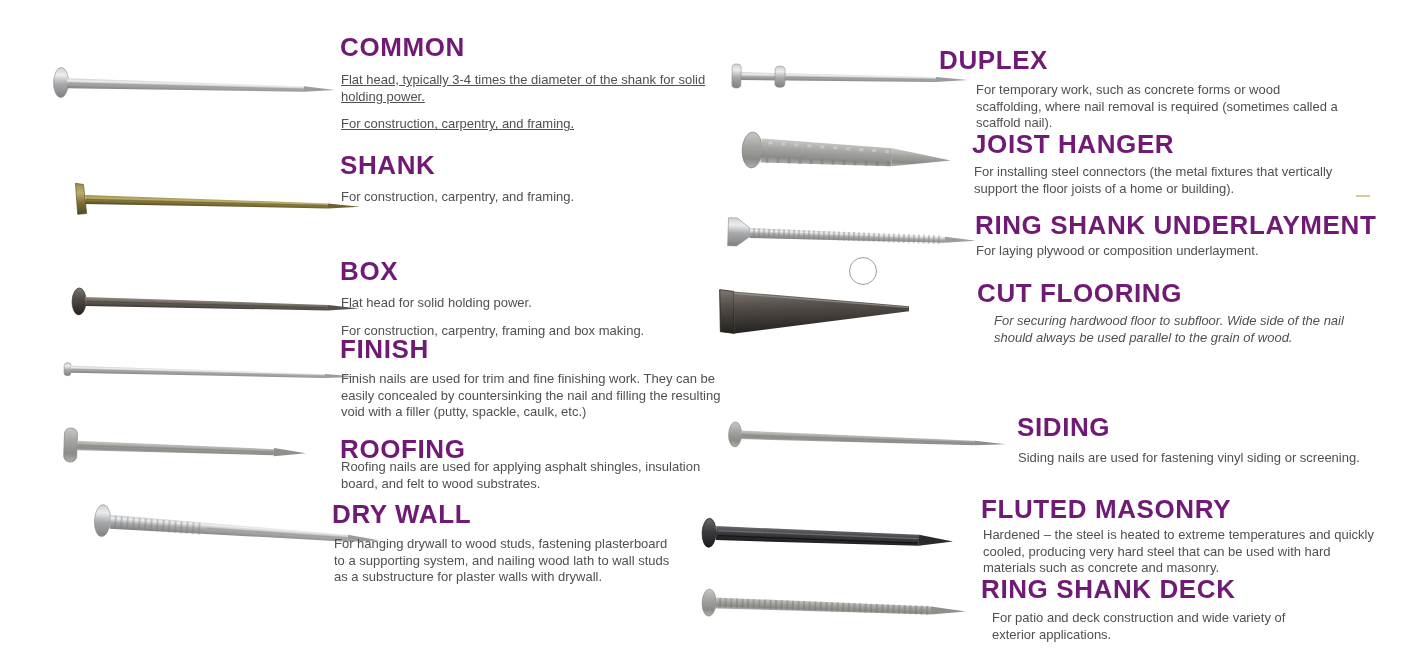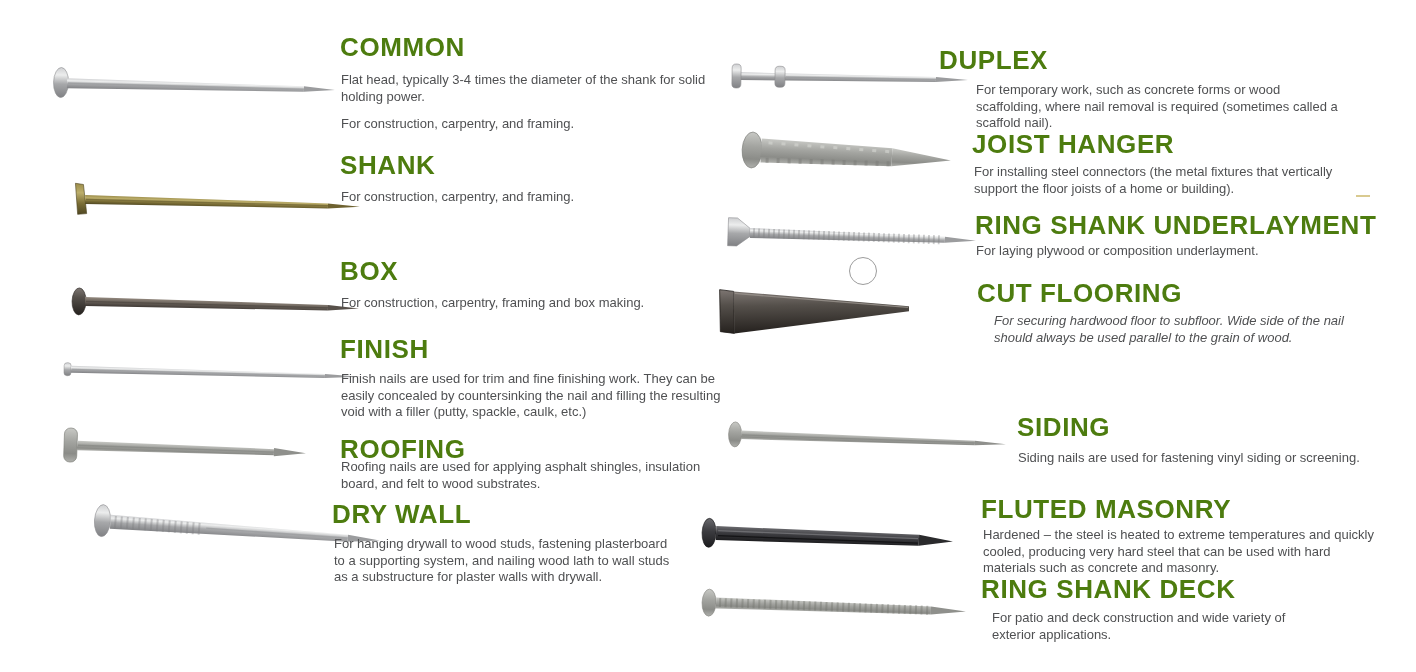--- a/index.html
+++ b/index.html
@@ -4,30 +4,30 @@
 <style>
   html,body{margin:0;padding:0;}
   body{
     width:1416px;height:672px;position:relative;overflow:hidden;
     background:#ffffff;
     font-family:"Liberation Sans",sans-serif;
   }
   .title{
     position:absolute;margin:0;
     font-size:26px;font-weight:700;letter-spacing:.6px;
-    color:#4d7c0f;white-space:nowrap;
+    color:#701a75;white-space:nowrap;
   }
   .desc{position:absolute;font-size:13px;color:#4f5052;line-height:1.28;}
   .desc p{margin:0 0 11px 0;}
   .nail{position:absolute;}
 
   
   #n-common{left:52px;top:65px;transform:rotate(1.5deg);}
   #t-common{left:340px;top:32px;}
-  #d-common{left:341px;top:72px;width:368px;}
+  #d-common{left:341px;top:72px;width:368px;text-decoration:underline;}
 
   #n-sinker{left:72px;top:184px;transform:rotate(1.5deg);}
   #t-sinker{left:340px;top:150px;}
   #d-sinker{left:341px;top:189px;width:360px;}
 
   #n-box{left:70px;top:287px;transform:rotate(1.5deg);}
   #t-box{left:340px;top:256px;}
   #d-box{left:341px;top:295px;width:360px;}
 
   #n-finish{left:62px;top:358px;transform:rotate(1.5deg);}
@@ -143,20 +143,21 @@
 </div>
 
 <svg id="n-box" class="nail" width="292" height="36" viewBox="0 0 292 36">
   <ellipse cx="9" cy="18" rx="7" ry="13.5" fill="url(#g-steel)" stroke="#2c2825" stroke-width="0.6"></ellipse>
   <polygon points="15,13.5 258,15 258,20.5 15,22.5" fill="url(#g-box)"></polygon>
   <polygon points="258,15 289,17.8 258,20.5" fill="#57504a"></polygon>
   <rect x="16" y="17.2" width="242" height="1.2" fill="#413b36" opacity="0.5"></rect>
 </svg>
 <h2 id="t-box" class="title">BOX</h2>
 <div id="d-box" class="desc">
+  <p>Flat head for solid holding power.</p>
   <p>For construction, carpentry, framing and box making.</p>
 </div>
 
 <svg id="n-finish" class="nail" width="300" height="30" viewBox="0 0 300 30">
   <rect x="2" y="8.5" width="7" height="13" rx="3" fill="url(#g-silver)" stroke="#8d8e90" stroke-width="0.5"></rect>
   <polygon points="9,11.5 263,13 263,17 9,18.5" fill="url(#g-silver)"></polygon>
   <polygon points="263,13 298,15 263,17" fill="#9b9c9e"></polygon>
   <rect x="10" y="14.4" width="253" height="1" fill="#8a8b8d" opacity="0.45"></rect>
 </svg>
 <h2 id="t-finish" class="title">FINISH</h2>

